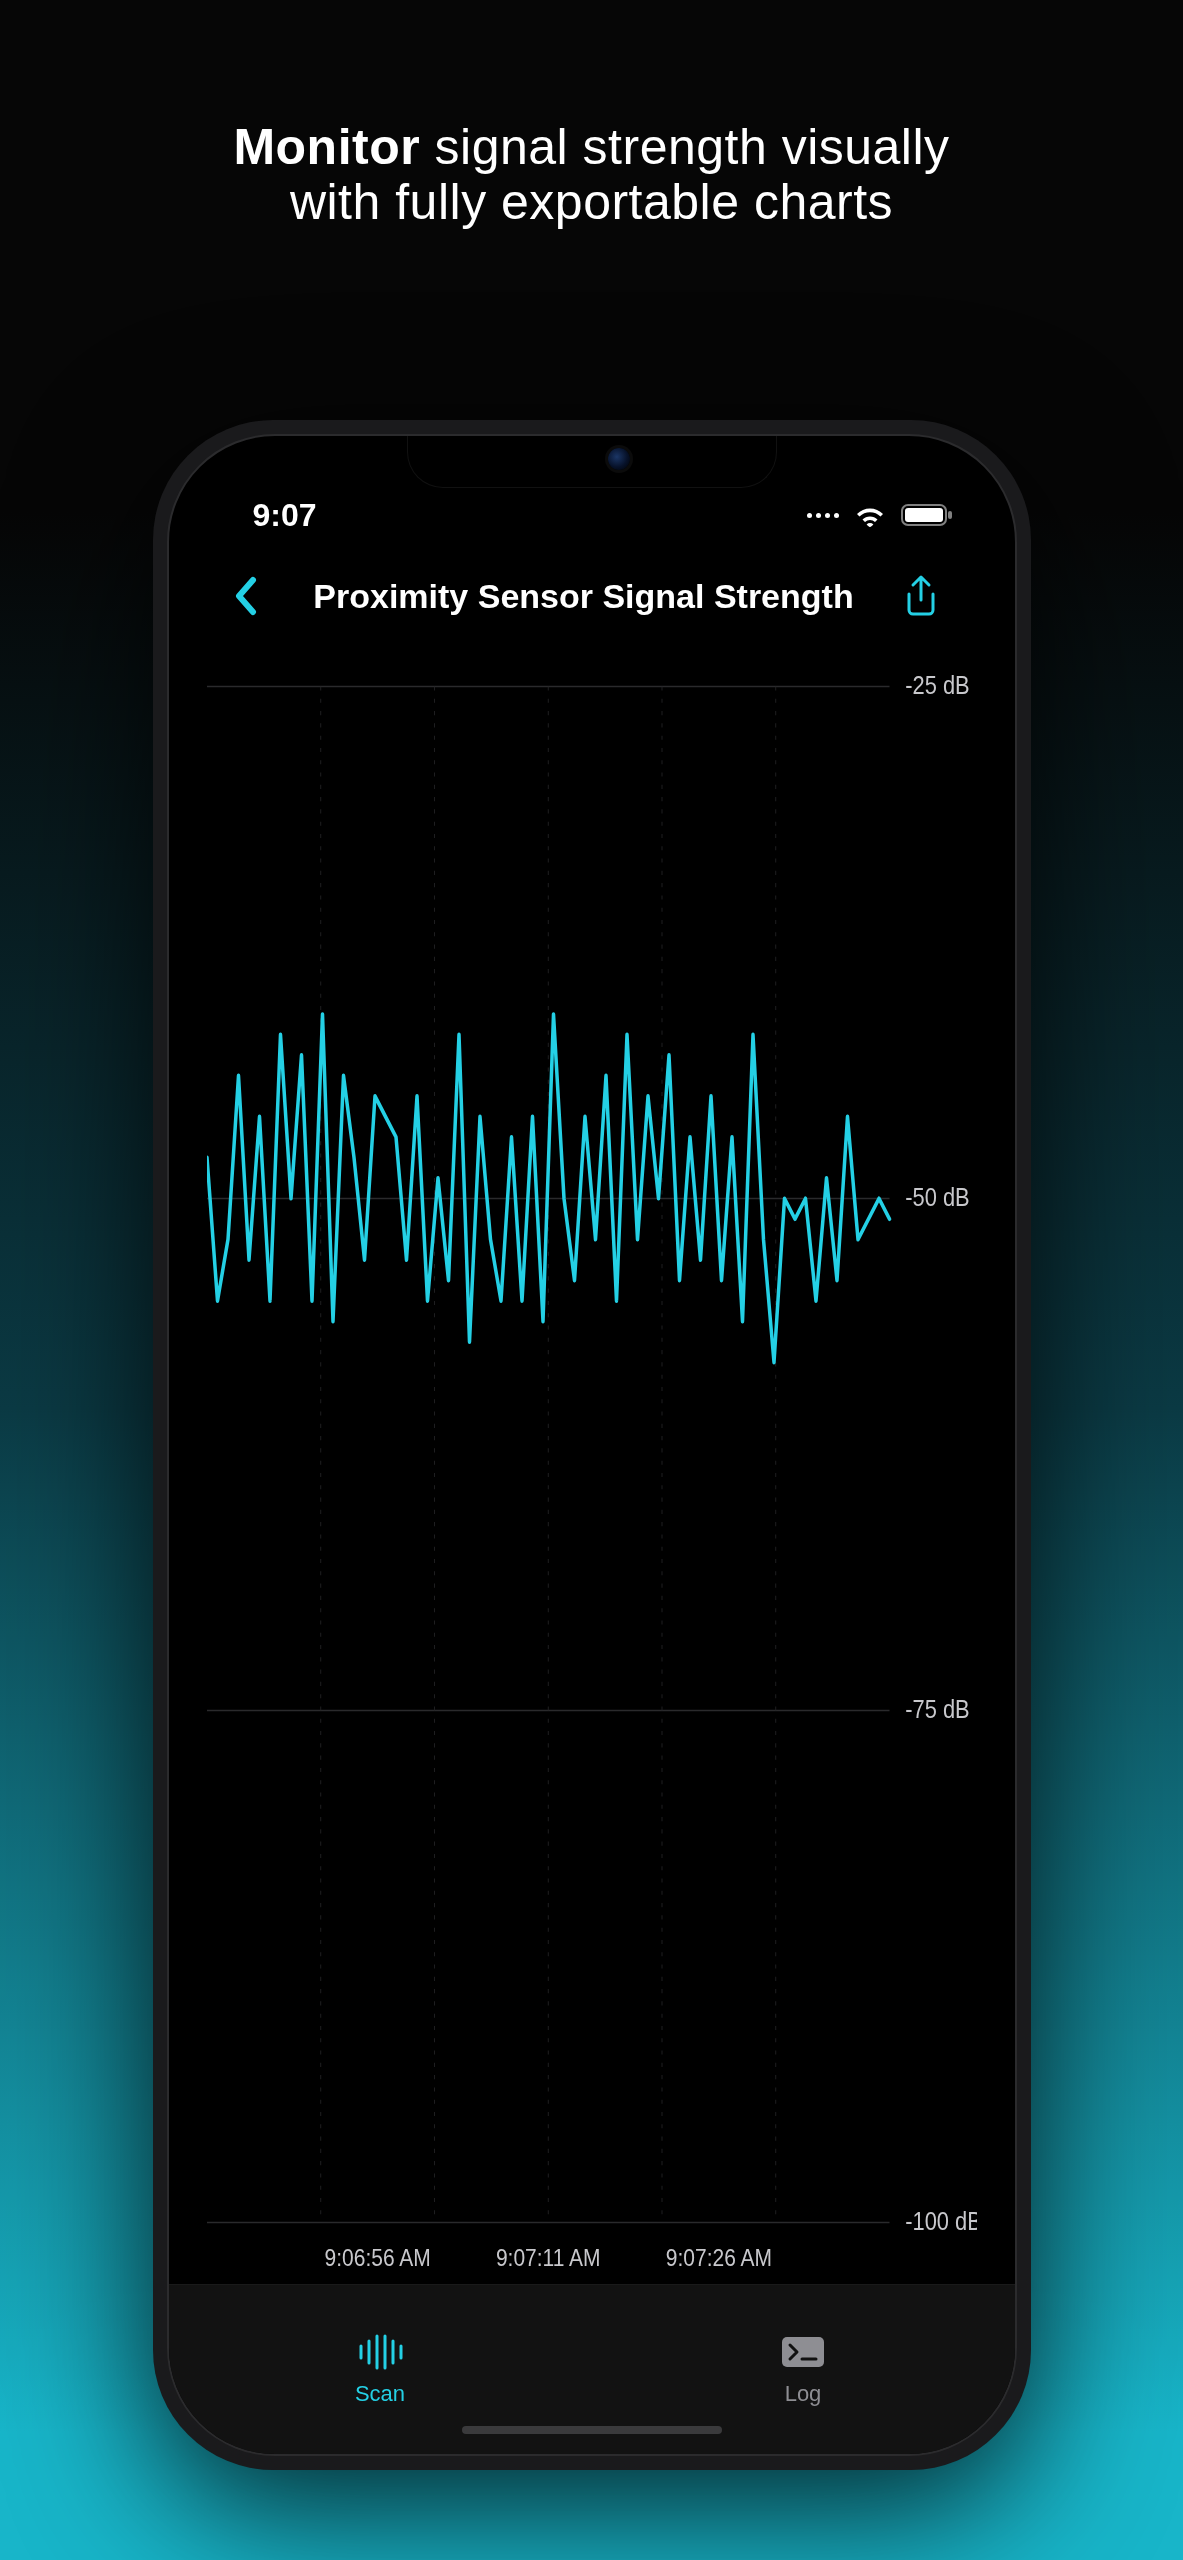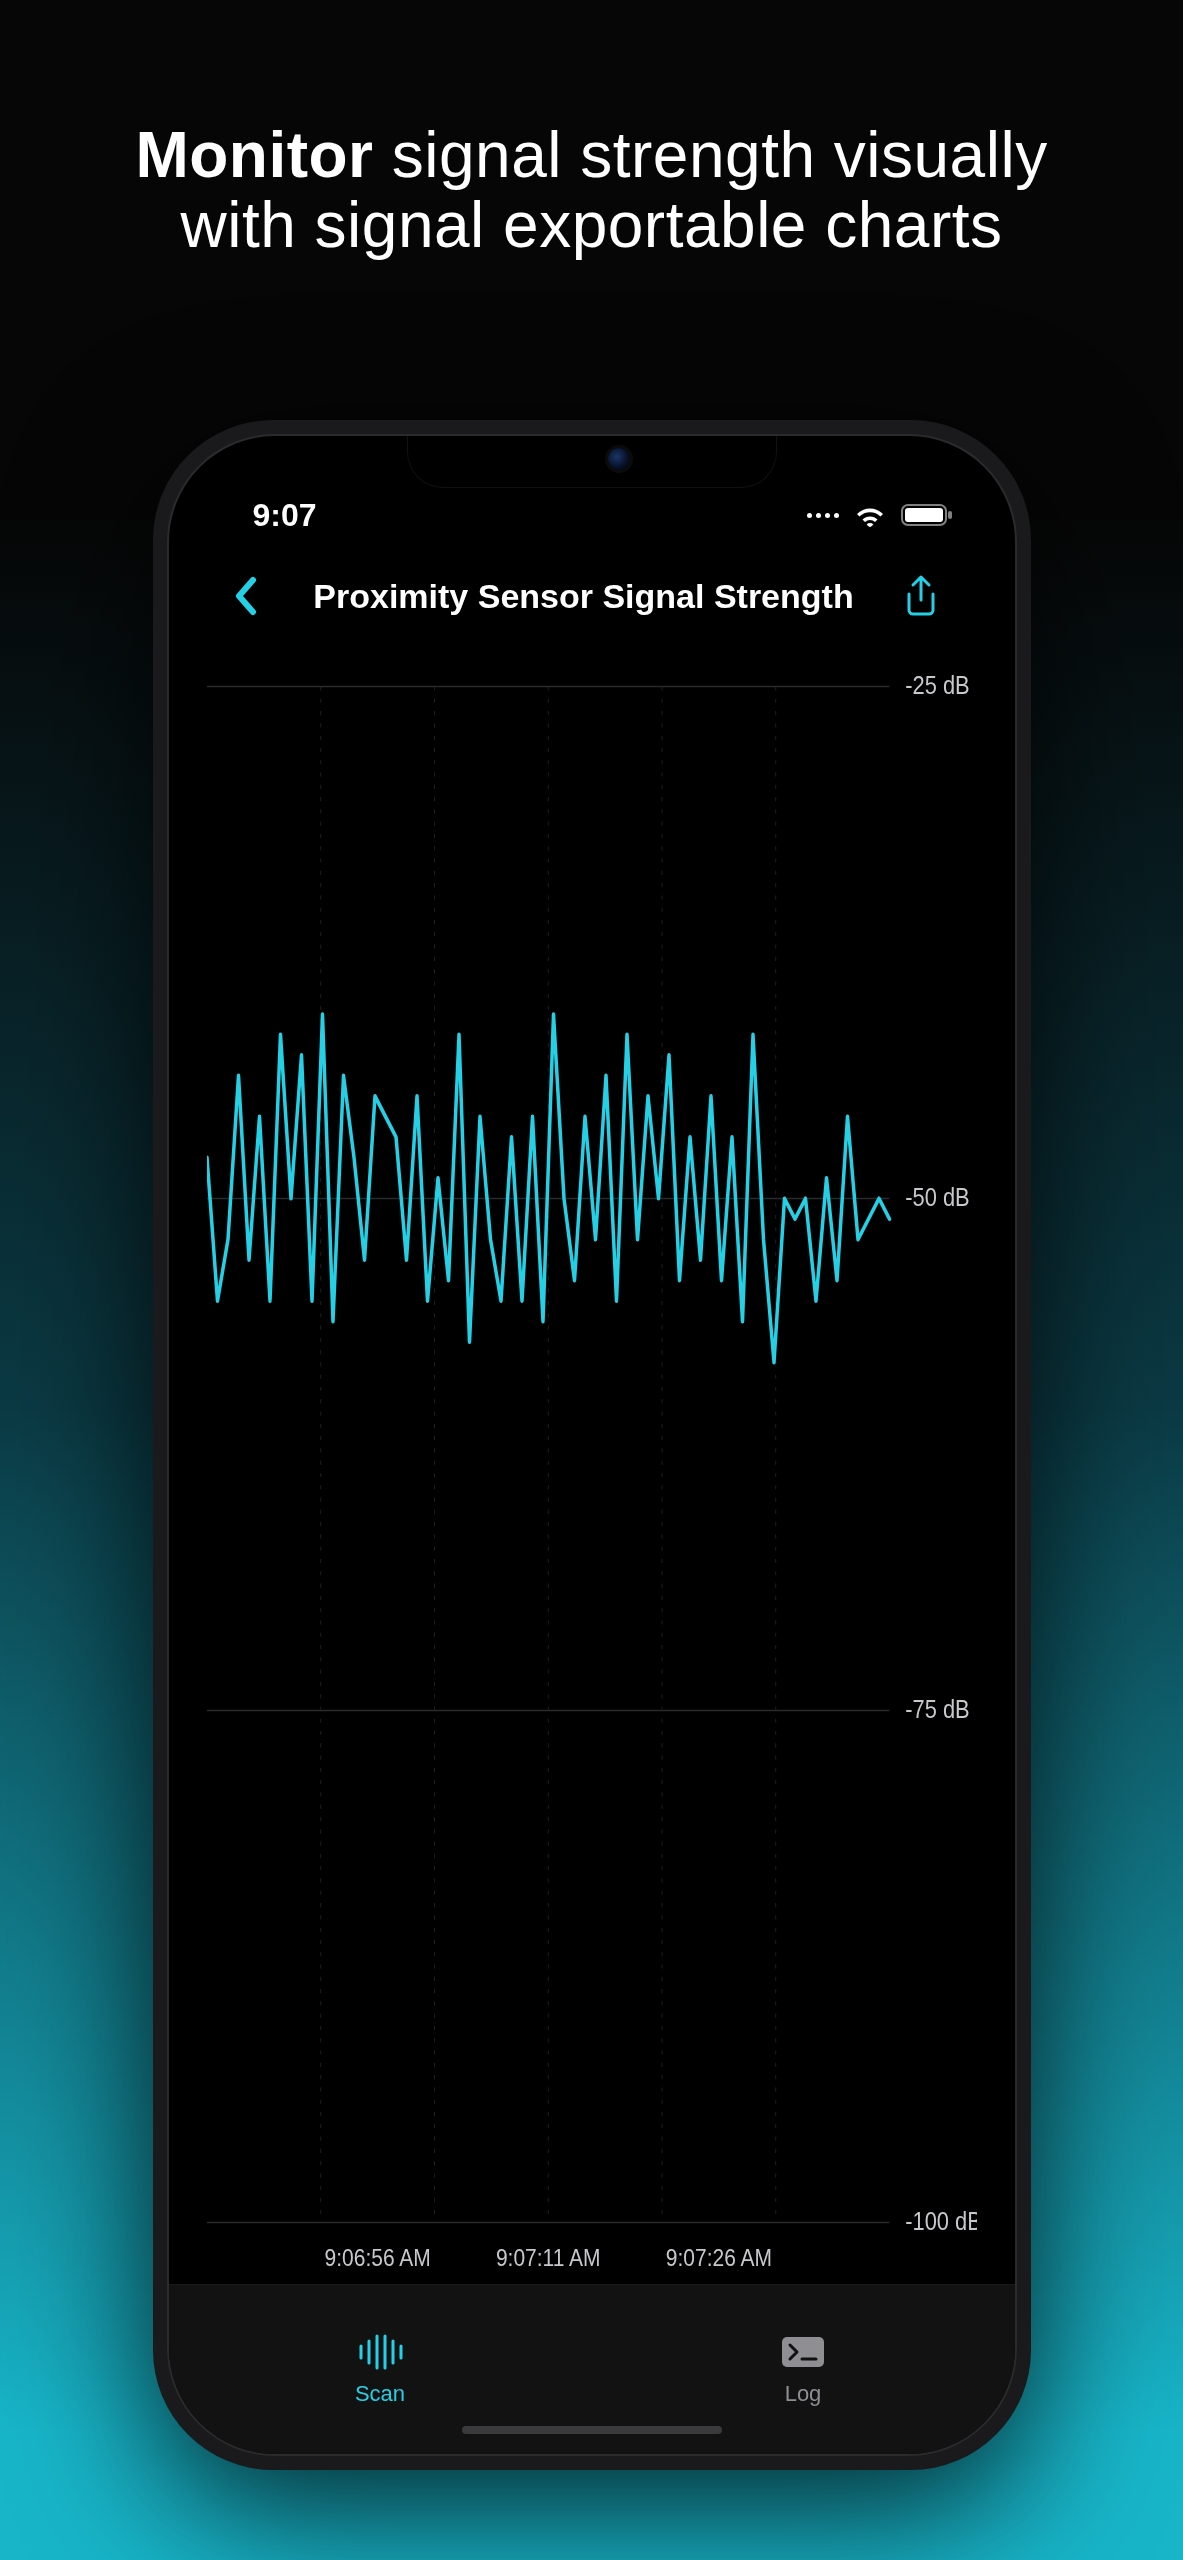--- a/index.html
+++ b/index.html
@@ -9,21 +9,21 @@
     background:linear-gradient(180deg,#060606 0%,#060606 20%,#0b3a44 55%,#18b5c9 95%);
     color:#fff;
     overflow:hidden;
     position:relative;
   }
   .hero {
     position:absolute;
     top:120px;
     left:0; right:0;
     text-align:center;
-    font-size:64px;
+    font-size:50px;
     line-height:1.1;
     font-weight:400;
     letter-spacing:0.5px;
   }
   .hero b { font-weight:700; }
   .phone {
     position:absolute;
     top:420px;
     left:50%;
     transform:translateX(-50%);
@@ -129,21 +129,21 @@
     width:260px; height:8px;
     border-radius:5px;
     background:#3a3a3c;
   }
 </style>
 </head>
 <body>
 
 <div class="hero">
   <b>Monitor</b><span> signal strength visually</span><br>
-  <span>with signal exportable charts</span>
+  <span>with fully exportable charts</span>
 </div>
 
 <div class="phone">
   <div class="phone-inner">
     <div class="notch">
         <div class="cam"></div>
       </div>
 
     <div class="status-bar">
       <span>9:07</span>

